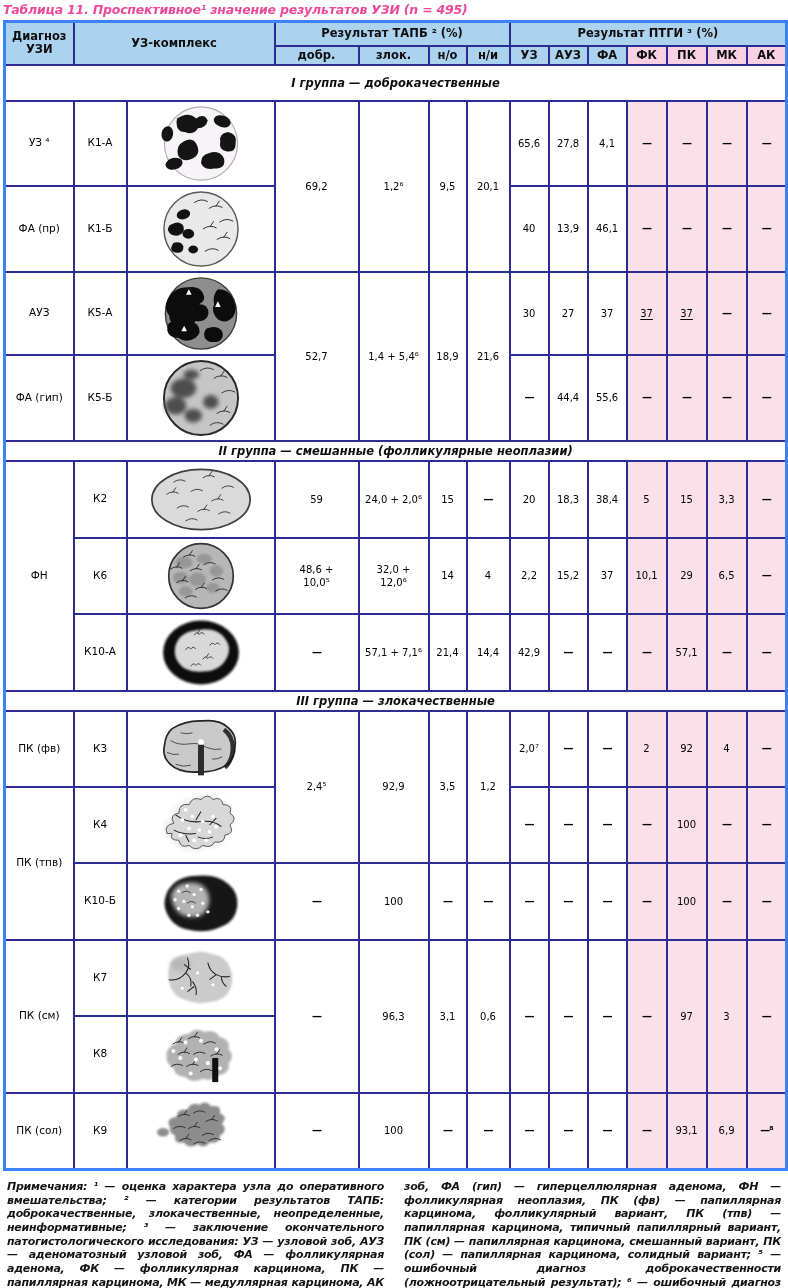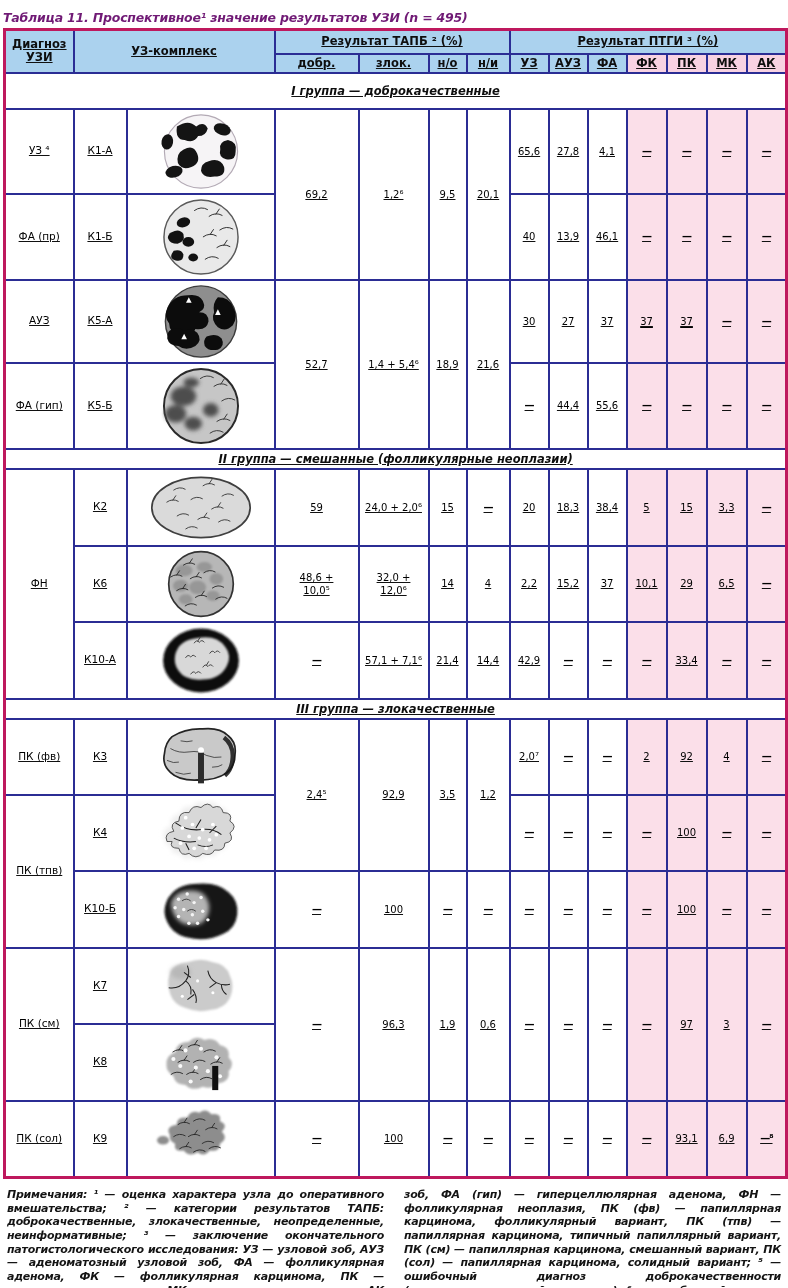--- a/index.html
+++ b/index.html
@@ -3,26 +3,25 @@
 <meta charset="utf-8">
 <style>
   html,body { margin:0; padding:0; background:#fff; }
   .page {
     position:relative; width:788px; height:1288px; box-sizing:border-box;
     padding:1px 3px 0 3px; background:#fff; overflow:hidden;
     font-family:"DejaVu Sans", sans-serif; color:#111;
   }
   .title {
     font-style:italic; font-weight:bold; font-size:12.5px;
-    letter-spacing:-0.2px; padding:1px 0 3px 0; color:#701a75;margin-top:8px;
+    letter-spacing:-0.2px; padding:1px 0 3px 0; color:#ec4899;
   }
   table.results {
     width:782px; border-collapse:collapse; table-layout:fixed;
-    border:3px solid #be185d;
-    text-decoration:underline;
+    border:3px solid #3b82f6;
   }
   table.results th, table.results td {
     border:2px solid #2b2d94; text-align:center; vertical-align:middle;
     padding:1px; overflow:hidden;
   }
   table.results th {
     background:#abd2ee; font-weight:bold; font-size:11.5px; line-height:1.15;
     padding:2px 1px; color:#0e0e0e;
   }
   table.results th.pink { background:#f8d2e2; }
@@ -323,21 +322,21 @@
             </svg>
           </td>
           <td class="val dash">—</td>
           <td class="val">57,1 + 7,1⁶</td>
           <td class="val">21,4</td>
           <td class="val">14,4</td>
           <td class="val">42,9</td>
           <td class="val dash">—</td>
           <td class="val dash">—</td>
           <td class="val pink dash">—</td>
-          <td class="val pink">33,4</td>
+          <td class="val pink">57,1</td>
           <td class="val pink dash">—</td>
           <td class="val pink dash">—</td>
         </tr>
         <tr style="height: 20px;">
           <td colspan="14" class="section">III группа — злокачественные</td>
         </tr>
         <tr style="height: 76px;">
           <td class="val lab">ПК (фв)</td>
           <td class="val lab">К3</td>
           <td class="imgcell">
@@ -455,21 +454,21 @@
 </g>
 <g fill="#fff">
                 <circle cx="66" cy="34" r="1.8"></circle>
                 <circle cx="84" cy="48" r="1.8"></circle>
                 <circle cx="48" cy="52" r="1.8"></circle>
               </g>
             </svg>
           </td>
           <td rowspan="2" class="val dash">—</td>
           <td rowspan="2" class="val">96,3</td>
-          <td rowspan="2" class="val">1,9</td>
+          <td rowspan="2" class="val">3,1</td>
           <td rowspan="2" class="val">0,6</td>
           <td rowspan="2" class="val dash">—</td>
           <td rowspan="2" class="val dash">—</td>
           <td rowspan="2" class="val dash">—</td>
           <td rowspan="2" class="val pink dash">—</td>
           <td rowspan="2" class="val pink">97</td>
           <td rowspan="2" class="val pink">3</td>
           <td rowspan="2" class="val pink dash">—</td>
         </tr>
         <tr style="height: 77px;">

